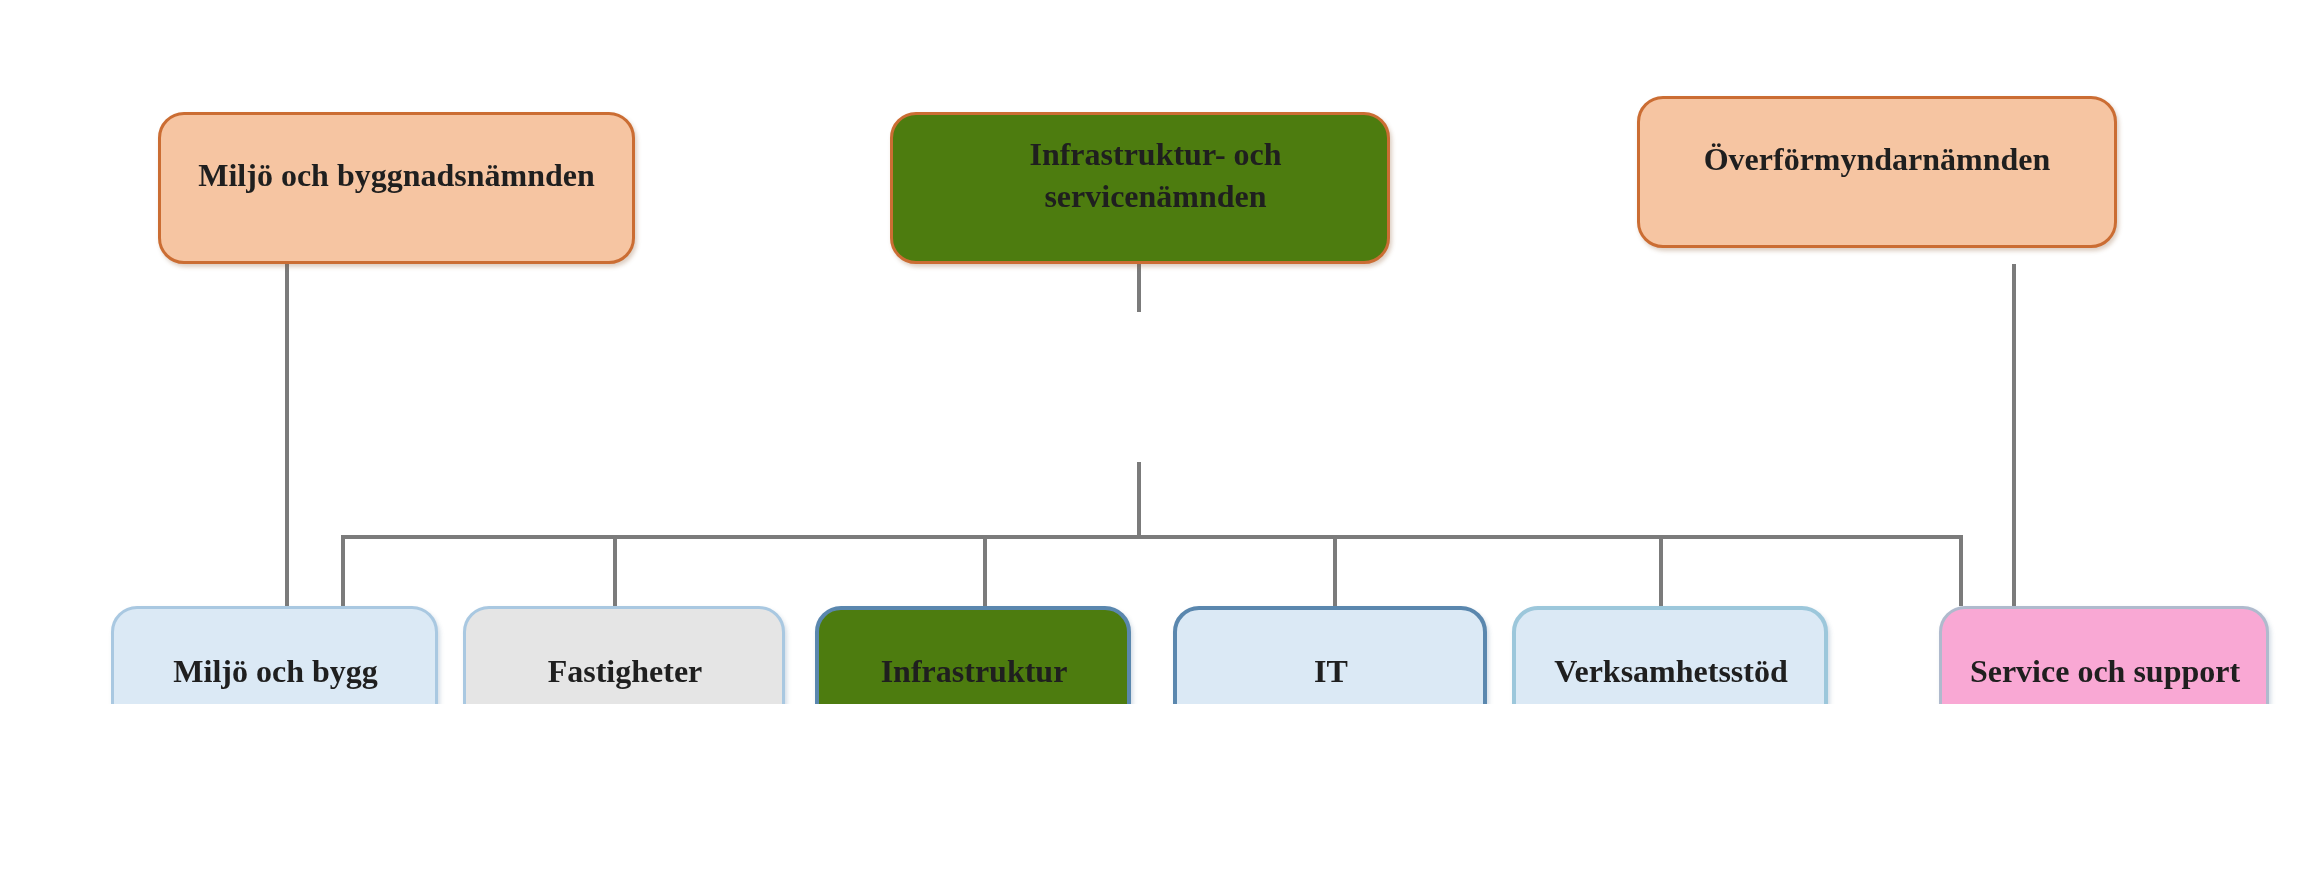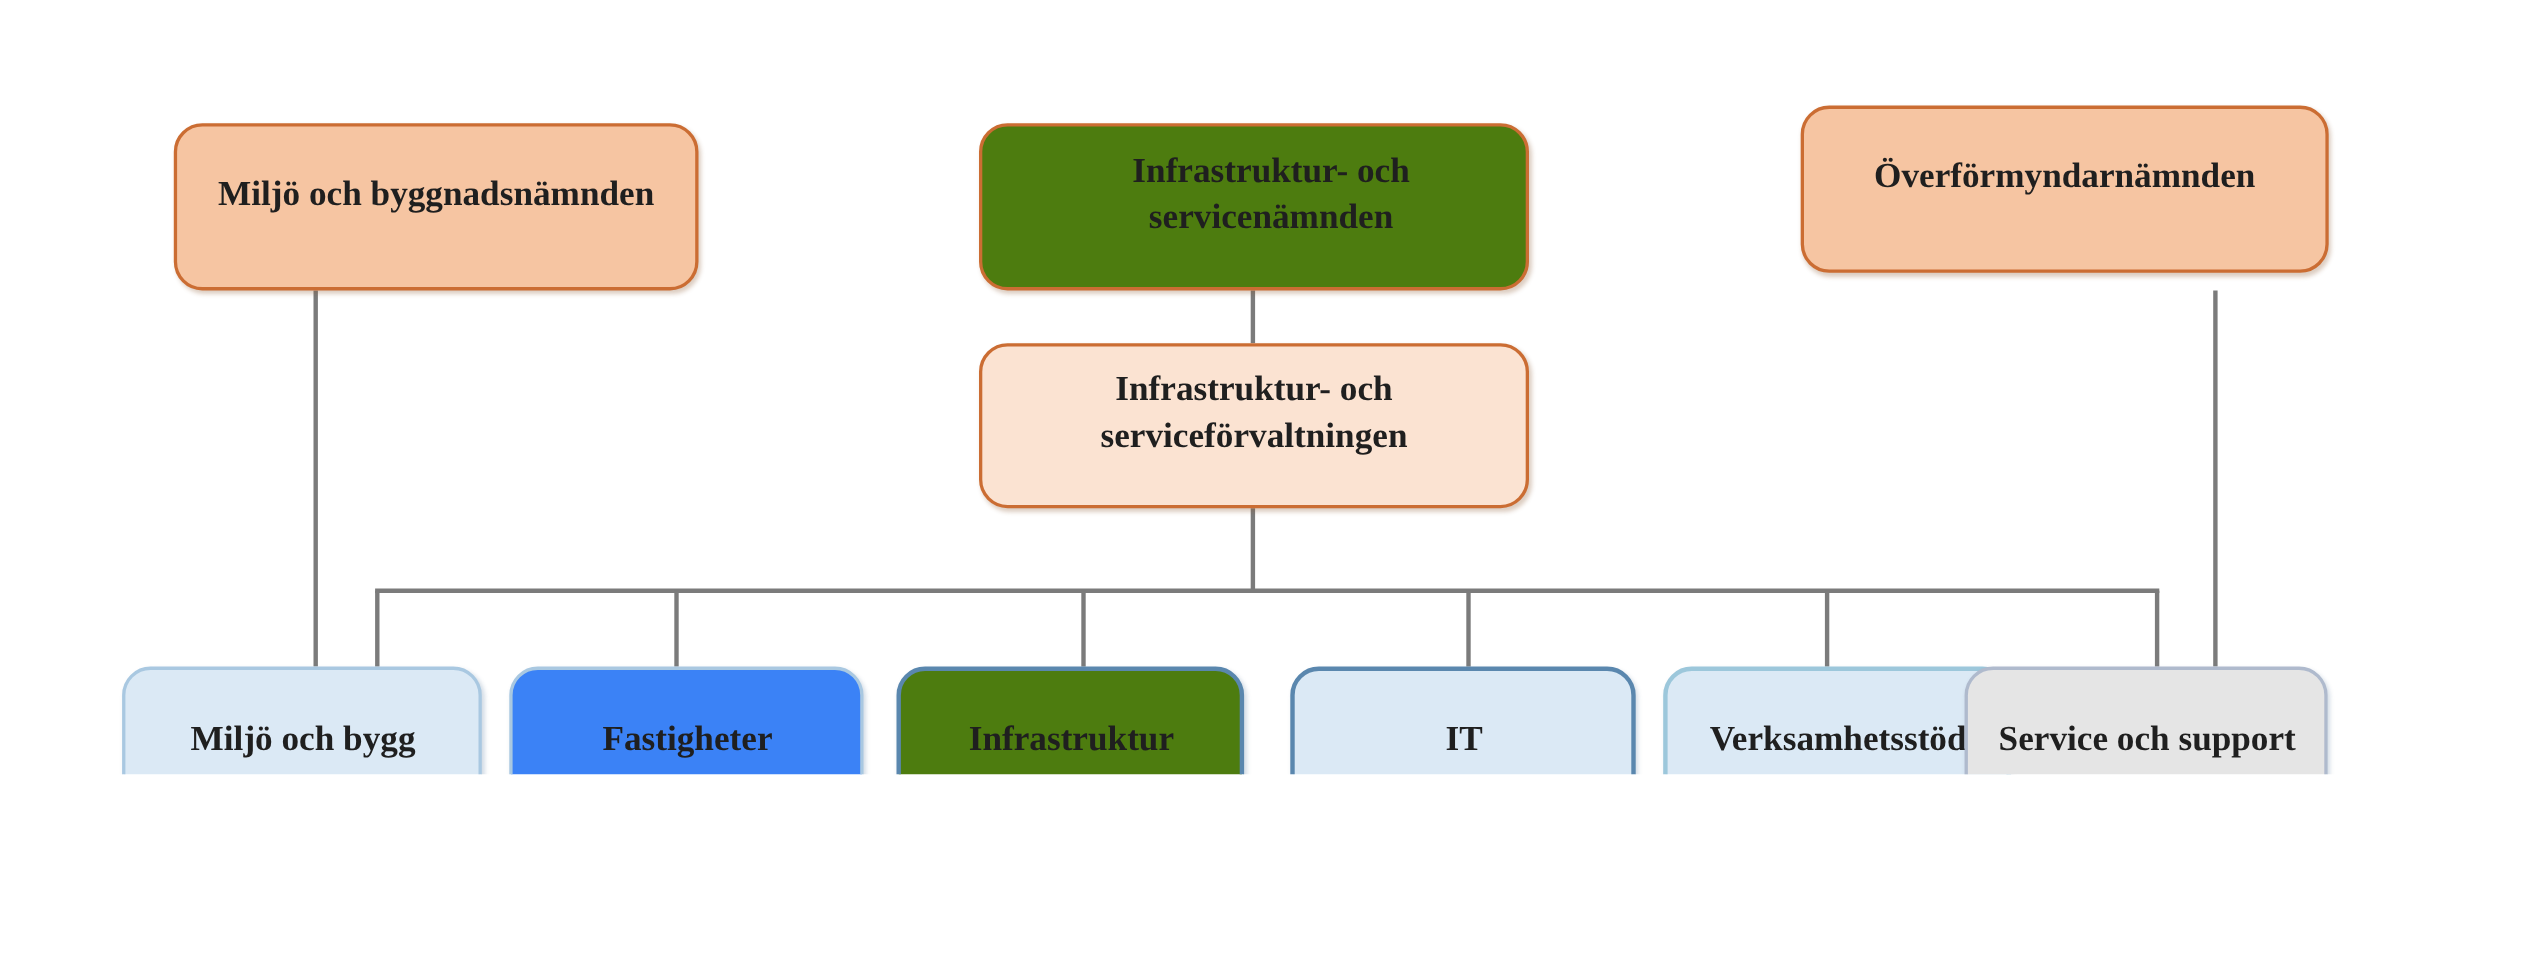--- a/index.html
+++ b/index.html
@@ -75,41 +75,38 @@
   </div>
 
   <div class="node orange" style="left: 890px; top: 112px; width: 500px; height: 152px; background-color: #4d7c0f; border-color: rgb(203, 109, 51); padding-left: 45px;">
     <span class="label">Infrastruktur- och servicenämnden</span>
   </div>
 
   <div class="node orange" style="left: 1637px; top: 96px; width: 480px; height: 152px; background-color: rgb(246, 197, 162); border-color: rgb(203, 109, 51);">
     <span class="label nowrap">Överförmyndarnämnden</span>
   </div>
 
-  <div class="node peach" style="left: 890px; top: 312px; width: 500px; height: 150px; background-color: rgb(251, 227, 210); border-color: rgb(203, 109, 51);">
-    <span class="label">Infrastruktur- och serviceförvaltningen</span>
-  </div>
 
   <div class="node blue" style="left: 111px; top: 606px; width: 327px; height: 156px; background-color: rgb(219, 233, 245); border-color: rgb(169, 200, 225);">
     <span class="label nowrap">Miljö och bygg</span>
   </div>
 
-  <div class="node blue" style="left: 463px; top: 606px; width: 322px; height: 156px; background-color: #3b82f6; border-color: rgb(169, 200, 225);">
+  <div class="node blue" style="left: 463px; top: 606px; width: 322px; height: 156px; background-color: #e5e5e5; border-color: rgb(169, 200, 225);">
     <span class="label nowrap">Fastigheter</span>
   </div>
 
   <div class="node blue steel" style="left: 815px; top: 606px; width: 316px; height: 156px; background-color: #4d7c0f; border-color: rgb(90, 135, 174);">
     <span class="label nowrap">Infrastruktur</span>
   </div>
 
   <div class="node blue steel" style="left: 1512px; top: 606px; width: 316px; height: 156px; background-color: rgb(219, 233, 245); border-color: rgb(156, 199, 219);">
     <span class="label nowrap">Verksamhetsstöd</span>
   </div>
 
   <div class="node blue steel" style="left: 1173px; top: 606px; width: 314px; height: 156px; background-color: rgb(219, 233, 245); border-color: rgb(90, 135, 174);">
     <span class="label nowrap">IT</span>
   </div>
 
-  <div class="node blue" style="left: 1786px; top: 606px; width: 330px; height: 156px; background-color: #e5e5e5; border-color: rgb(175, 186, 205);">
+  <div class="node blue" style="left: 1939px; top: 606px; width: 330px; height: 156px; background-color: #f9a8d4; border-color: rgb(175, 186, 205);">
     <span class="label nowrap">Service och support</span>
   </div>
 
 </div>
 
 </body></html>

